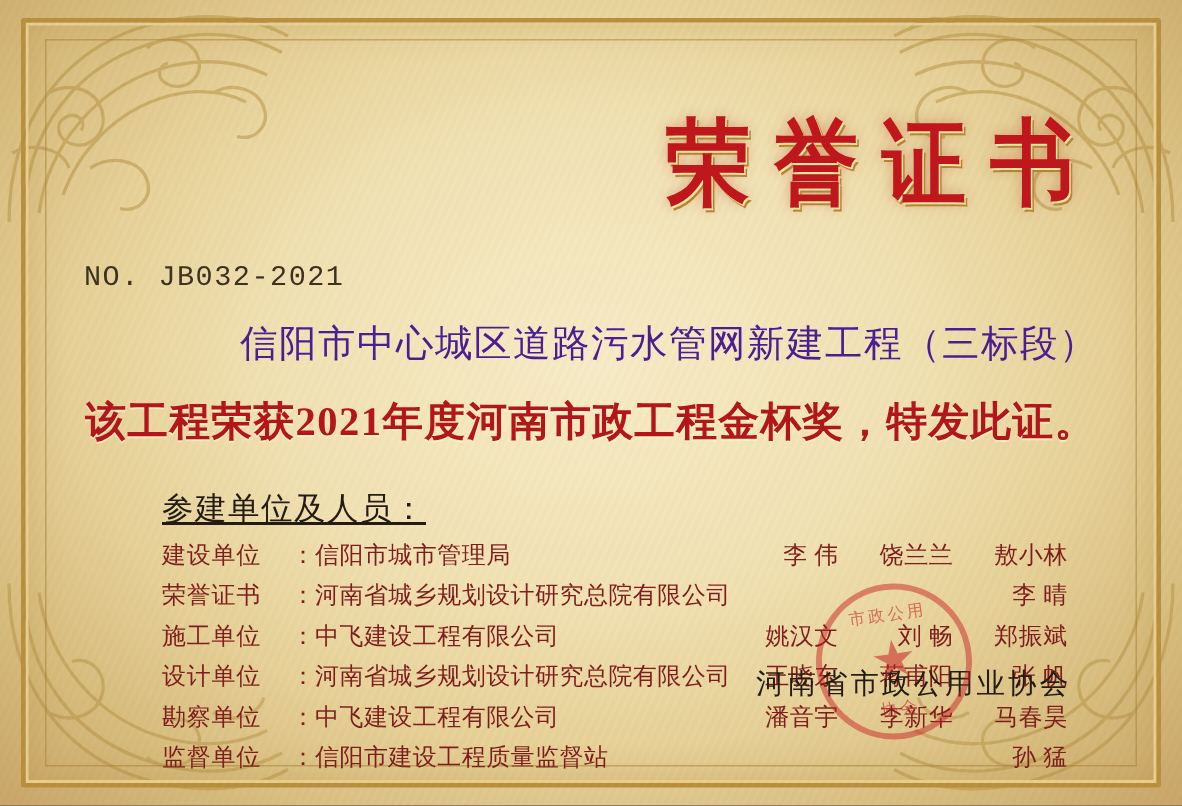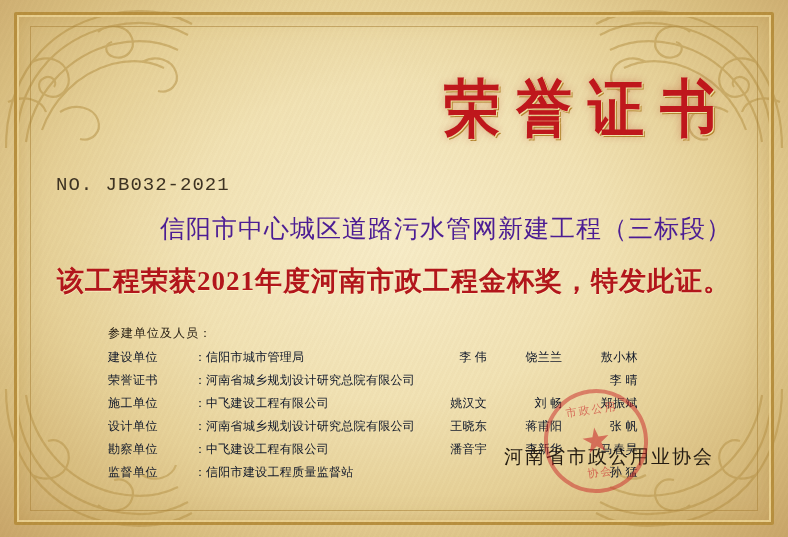--- a/index.html
+++ b/index.html
@@ -101,30 +101,31 @@
     margin-top: 18px;
     font-size: 27px;
     font-weight: 700;
     color: #b3161b;
     letter-spacing: 1px;
     text-shadow: 0 1px 0 rgba(255,245,205,.7);
   }
 
   .participants-label {
     margin: 26px 0 4px 52px;
-    font-size: 12px;
+    font-size: 21px;
     color: #241c12;
     letter-spacing: 1px;
+    text-decoration: underline;
   }
 
   table.units {
     margin-left: 52px;
     border-collapse: collapse;
-    font-size: 12px;
-    color: #0f172a;
+    font-size: 16px;
+    color: #7f1d1d;
   }
   table.units td {
     padding: 3px 0;
     vertical-align: top;
     white-space: nowrap;
   }
   td.role { width: 86px; letter-spacing: .5px; }
   td.colon { width: 10px; }
   td.org { padding-right: 34px; letter-spacing: .3px; }
   td.people { letter-spacing: .3px; text-align: right; }

